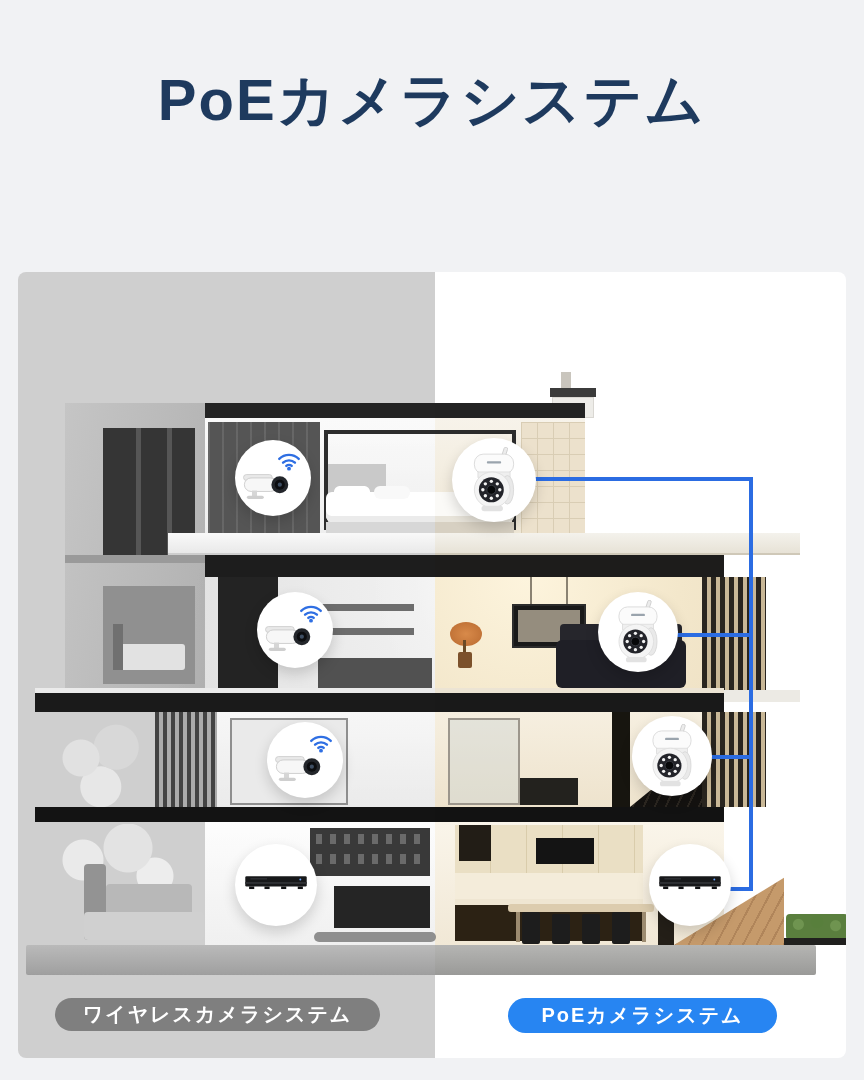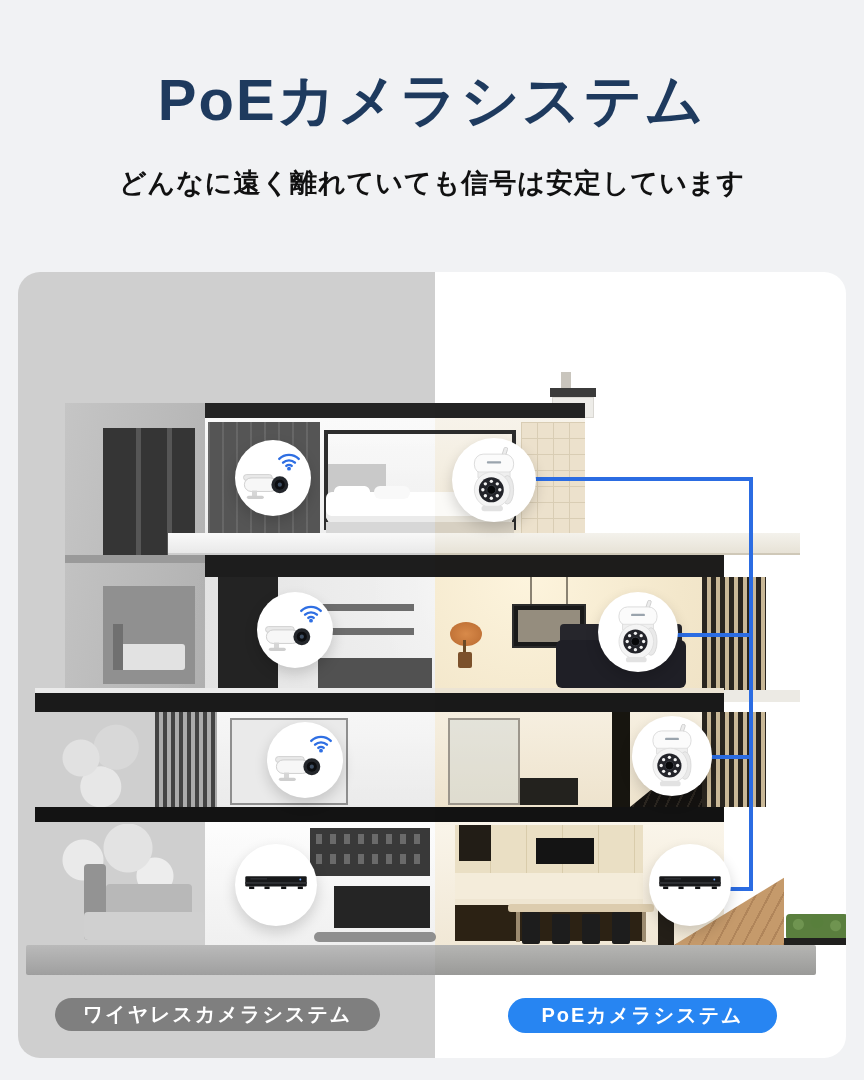--- a/index.html
+++ b/index.html
@@ -9,21 +9,21 @@
   .hp{box-sizing:border-box;}
 
   
   .title{position:absolute;top:62px;left:0;width:864px;text-align:center;
          font-size:58px;font-weight:800;color:#1e3a5e;letter-spacing:2px;}
   .subtitle{position:absolute;top:165px;left:0;width:864px;text-align:center;
             font-size:27px;font-weight:700;color:#111111;letter-spacing:1px;}
 
   
   .panel{position:absolute;left:18px;top:272px;width:828px;height:786px;
-         border-radius:22px;overflow:hidden;}
+         border-radius:8px;overflow:hidden;}
   .viewport{position:absolute;inset:0;}
   .viewport-left{background:#c9c9c9;clip-path:inset(0 411px 0 0);filter:grayscale(1) brightness(1.03);}
   .viewport-right{background:#ffffff;clip-path:inset(0 0 0 417px);}
 
   
   .badge{position:absolute;background:#ffffff;border-radius:50%;
          box-shadow:0 6px 14px rgba(0,0,0,.16);z-index:6;}
   .badge svg{position:absolute;}
   .wire{position:absolute;background:#2b6ce2;z-index:5;}
 
@@ -83,21 +83,20 @@
       <rect x="32" y="22" width="8" height="4" fill="#101113"></rect>
       <rect x="58" y="22" width="8" height="4" fill="#101113"></rect>
       <rect x="84" y="22" width="8" height="4" fill="#101113"></rect>
     </symbol>
   </defs>
 </svg>
 
 <div class="page">
 
   <div class="title">PoEカメラシステム</div>
-  <div class="subtitle">どんなに遠く離れていても信号は安定しています</div>
 
   <div class="panel">
 
     <div class="viewport viewport-left" id="view-left">
   <div class="hp" style="inset:0;">
     <div class="hp" style="left:543px;top:100px;width:10px;height:20px;background:#c9c5bd;"></div>
     <div class="hp" style="left:532px;top:116px;width:46px;height:9px;background:#3b3b3b;"></div>
     <div class="hp" style="left:534px;top:125px;width:42px;height:21px;background:#edece8;border:1px solid #d9d7d2;"></div>
 
     <div class="hp" style="left:47px;top:131px;width:140px;height:289px;background:linear-gradient(100deg,#c2bfba,#aeaba6);"></div>

